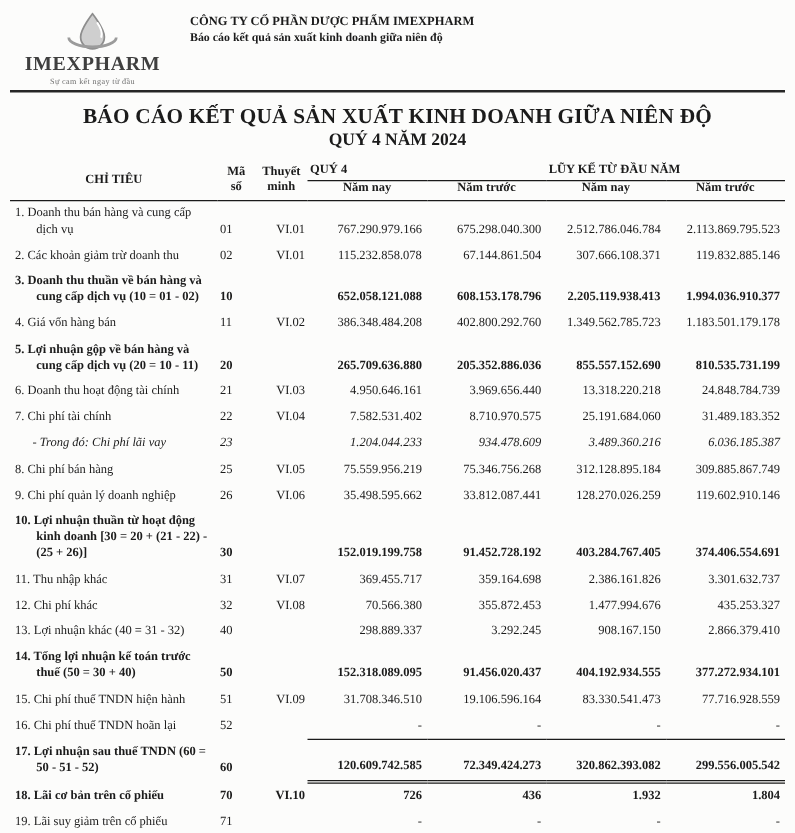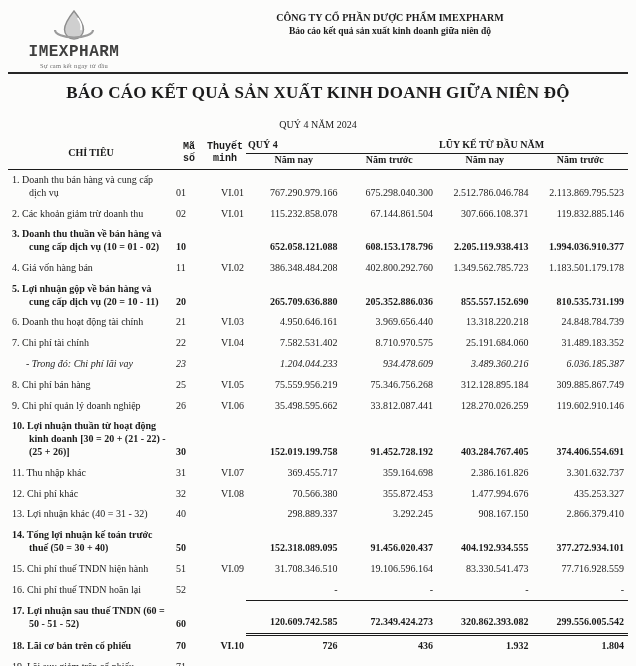--- a/index.html
+++ b/index.html
@@ -10,45 +10,45 @@
     color: #1b1b1b;
     font-family: "Liberation Serif", "DejaVu Serif", serif;
   }
   .page { padding: 7px 8px 0 8px; }
 
   
   .letterhead { display: flex; align-items: flex-start; border-bottom: 2.5px solid #262626; padding-bottom: 3px; }
   .logo-block { width: 132px; flex: 0 0 132px; text-align: center; padding-top: 3px; }
   .logo-drop { display: block; margin: 0 auto; }
   .brand {
-    font-family: Liberation Mono, monospace;
+    font-family: Liberation Serif, serif;
     font-weight: bold; font-size: 16px; letter-spacing: 0.5px;
     color: #3f3f3f; line-height: 1; margin-top: 1px;
   }
   .tagline { font-size: 6.5px; color: #6e6e6e; margin-top: 2px; letter-spacing: 0.3px; }
 
-  .head-text { flex: 1; padding-left: 12px; padding-top: 4px; font-size: 9.5px; line-height: 1.42; text-align: center; }
+  .head-text { flex: 1; padding-left: 12px; padding-top: 4px; font-size: 9.5px; line-height: 1.42; }
   .head-text .company { font-weight: bold; font-size: 10px; }
   .head-text .bold-line { font-weight: bold; }
 
   
   .title-block { text-align: center; margin: 9px 0 7px 0; }
   .title { font-size: 17px; font-weight: bold; letter-spacing: 0.2px; }
-  .subtitle { font-size: 10px; font-weight: normal; margin-top: 16px; }
+  .subtitle { font-size: 14px; font-weight: bold; margin-top: 2px; }
 
   
   table.report { width: 100%; border-collapse: collapse; font-size: 10px; border-bottom: 4px solid #565656; }
   col.c-label { width: 166px; }
   col.c-code { width: 30px; }
   col.c-note { width: 42px; }
   col.c-num { width: 95.5px; }
 
   thead th { font-weight: bold; padding: 1px 2px; line-height: 1.25; }
   th.criteria { vertical-align: middle; text-align: center; border-bottom: 1.2px solid #1b1b1b; }
-  th.code-h, th.note-h { vertical-align: middle; border-bottom: 1.2px solid #1b1b1b; font-family: Liberation Mono, monospace; }
+  th.code-h, th.note-h { vertical-align: middle; border-bottom: 1.2px solid #1b1b1b; }
   th.code-h span, th.note-h span { display: block; }
   th.group { text-align: left; border-bottom: 1px solid #1b1b1b; padding-top: 2px; }
   tr.sub-row th { border-bottom: 1.2px solid #1b1b1b; text-align: center; padding: 0 2px 3px 2px; }
 
   tbody td { vertical-align: bottom; padding: 4px 2px; line-height: 1.28; }
   tbody td.label { padding-left: 4px; padding-right: 4px; }
   .label-inner { display: inline-block; padding-left: 17px; text-indent: -17px; font-family: Liberation Serif, serif; }
   .label-inner.indent { padding-left: 14px; text-indent: 0; }
   tbody td.code { text-align: left; }
   tbody td.note { text-align: right; }

